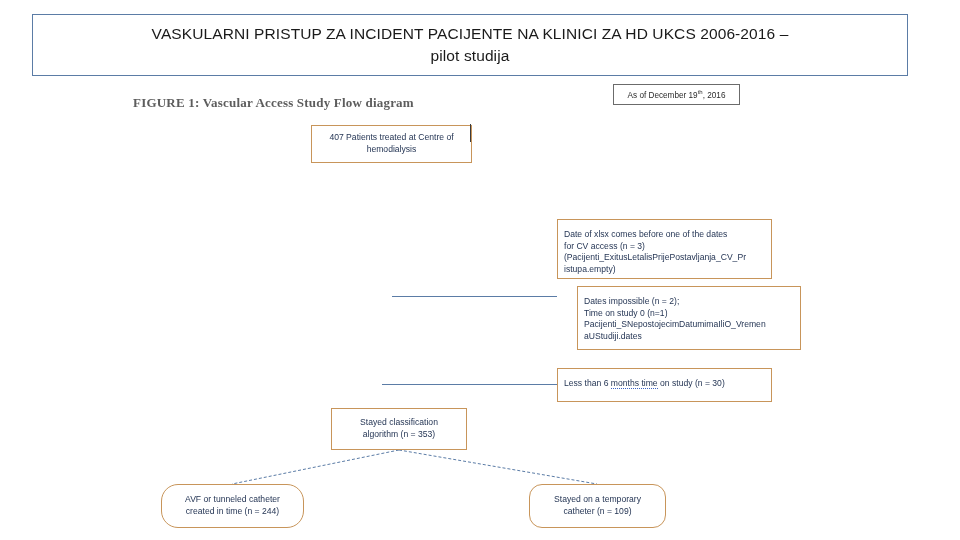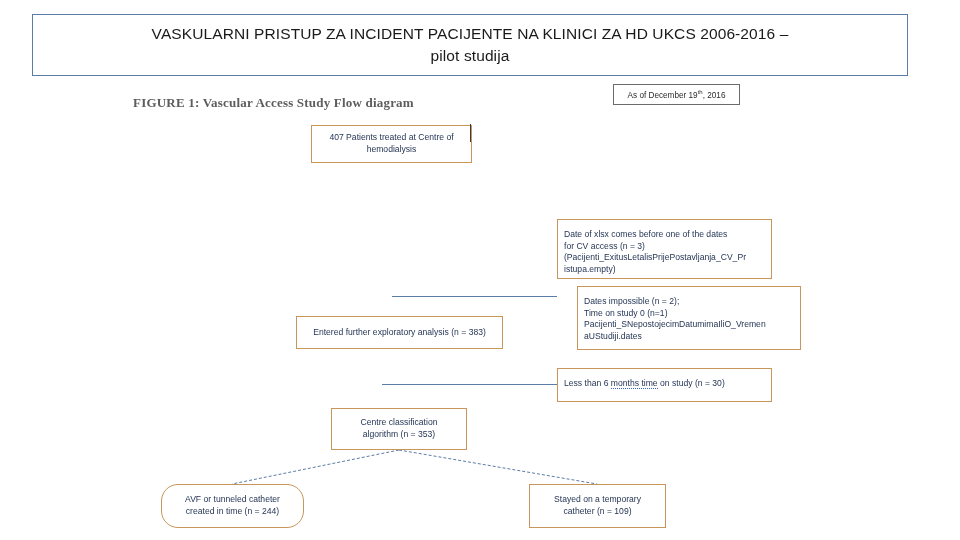--- a/index.html
+++ b/index.html
@@ -106,21 +106,21 @@
 
   
   #box-total      { left: 311px; top: 47px;  width: 161px; height: 38px; }
   #box-dates-empty{ left: 557px; top: 99px;  width: 215px; height: 38px; }
   #box-death      { left: 557px; top: 141px; width: 215px; height: 60px; }
   #box-impossible { left: 557px; top: 208px; width: 224px; height: 64px; margin-left: 20px; }
   #box-lessthan6  { left: 557px; top: 290px; width: 215px; height: 34px; }
   #box-exploratory{ left: 296px; top: 238px; width: 207px; height: 33px; }
   #box-classif    { left: 331px; top: 330px; width: 136px; height: 42px; }
   #box-avf        { left: 161px; top: 406px; width: 143px; height: 44px; border-radius: 17px; }
-  #box-temp       { left: 529px; top: 406px; width: 137px; height: 44px; }
+  #box-temp       { left: 529px; top: 406px; width: 137px; height: 44px; border-radius: 13px; }
 
   
   #total-tick {
     position: absolute;
     left: 470px;
     top: 46px;
     width: 1px;
     height: 18px;
     background: #3c3c3c;
     z-index: 6;
@@ -202,27 +202,24 @@
       <span>Time on study 0 (n=1)</span><br>
       <span>Pacijenti_SNepostojecimDatumimaIliO_Vremen</span><br>
       <span>aUStudiji.dates</span>
     </span>
   </div>
 
   <div class="flow-box left-align" id="box-lessthan6">
     <span class="bx-txt"><span>Less than 6 </span><span class="squiggle">months time</span><span> on study (n = 30)</span></span>
   </div>
 
-  <div class="flow-box centered" id="box-exploratory">
-    <span class="bx-txt">Entered further exploratory analysis (n = 383)</span>
-  </div>
 
   <div class="flow-box centered" id="box-classif">
     <span class="bx-txt">
-      <span>Centre classification</span><br>
+      <span>Stayed classification</span><br>
       <span>algorithm (n = 353)</span>
     </span>
   </div>
 
   <div class="flow-box centered" id="box-avf">
     <span class="bx-txt">
       <span>AVF or tunneled catheter</span><br>
       <span>created in time (n = 244)</span>
     </span>
   </div>

